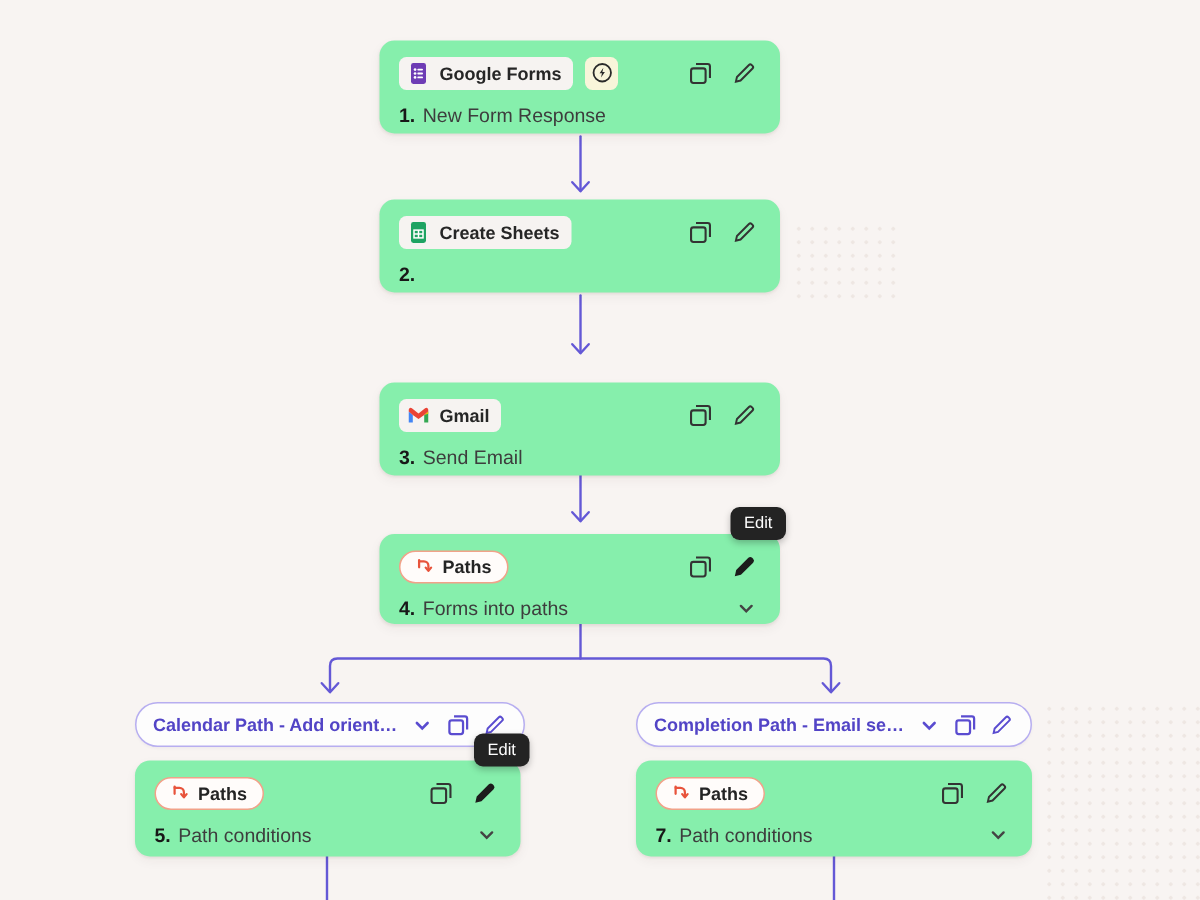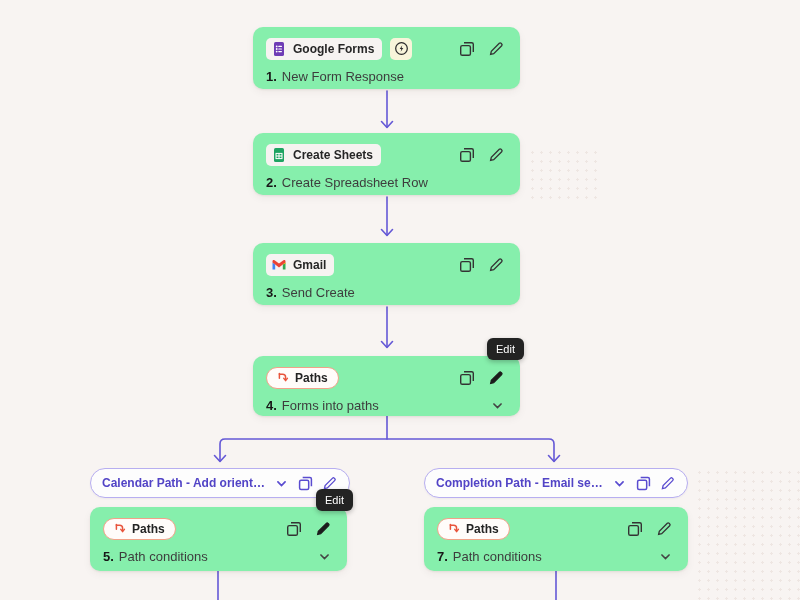--- a/index.html
+++ b/index.html
@@ -141,25 +141,24 @@
         </span>
         <span class="icon-btn">
           <svg width="16" height="16" viewBox="0 0 16 16">
               <path d="M2.6 13.4 l.7 -3.1 8 -8 a1.25 1.25 0 0 1 1.75 0 l.65 .65 a1.25 1.25 0 0 1 0 1.75 l-8 8 Z" fill="none" stroke="#333" stroke-width="1.3"></path>
             </svg>
         </span>
       </span>
     </div>
     <div class="row2">
       <span class="num">2.</span>
-      <span>Create Spreadsheet Row</span>
-    </div>
-  </div>
-
-  <div class="card" style="top:243px;height:62px;">
+    </div>
+  </div>
+
+  <div class="card" style="top:255px;height:62px;">
     <div class="row1">
       <span class="app-chip">
         <svg width="16" height="16" viewBox="0 0 16 16">
           <path d="M1.5 5.4 V12.6 h2.7 V7.6 Z" fill="#4285f4"></path>
           <path d="M11.8 7.6 v5 h2.7 V5.4 Z" fill="#34a853"></path>
           <path d="M14.5 5.4 L11.8 7.6 L8 10.4 L4.2 7.6 L1.5 5.4 V4.2 a1.3 1.3 0 0 1 2.1 -1 L8 6.6 l4.4 -3.4 a1.3 1.3 0 0 1 2.1 1 Z" fill="#ea4335"></path>
           <path d="M11.8 7.6 L14.5 5.4 V6.8 Z" fill="#fbbc04"></path>
         </svg>
         <span>Gmail</span>
       </span>
@@ -172,21 +171,21 @@
         </span>
         <span class="icon-btn">
           <svg width="16" height="16" viewBox="0 0 16 16">
               <path d="M2.6 13.4 l.7 -3.1 8 -8 a1.25 1.25 0 0 1 1.75 0 l.65 .65 a1.25 1.25 0 0 1 0 1.75 l-8 8 Z" fill="none" stroke="#333" stroke-width="1.3"></path>
             </svg>
         </span>
       </span>
     </div>
     <div class="row2">
       <span class="num">3.</span>
-      <span>Send Create</span>
+      <span>Send Email</span>
     </div>
   </div>
 
   <div class="tooltip" style="left:487px;top:338px;">
     <span>Edit</span>
   </div>
 
   <div class="card" style="top:356px;height:60px;">
     <div class="row1">
       <span class="paths-chip">

